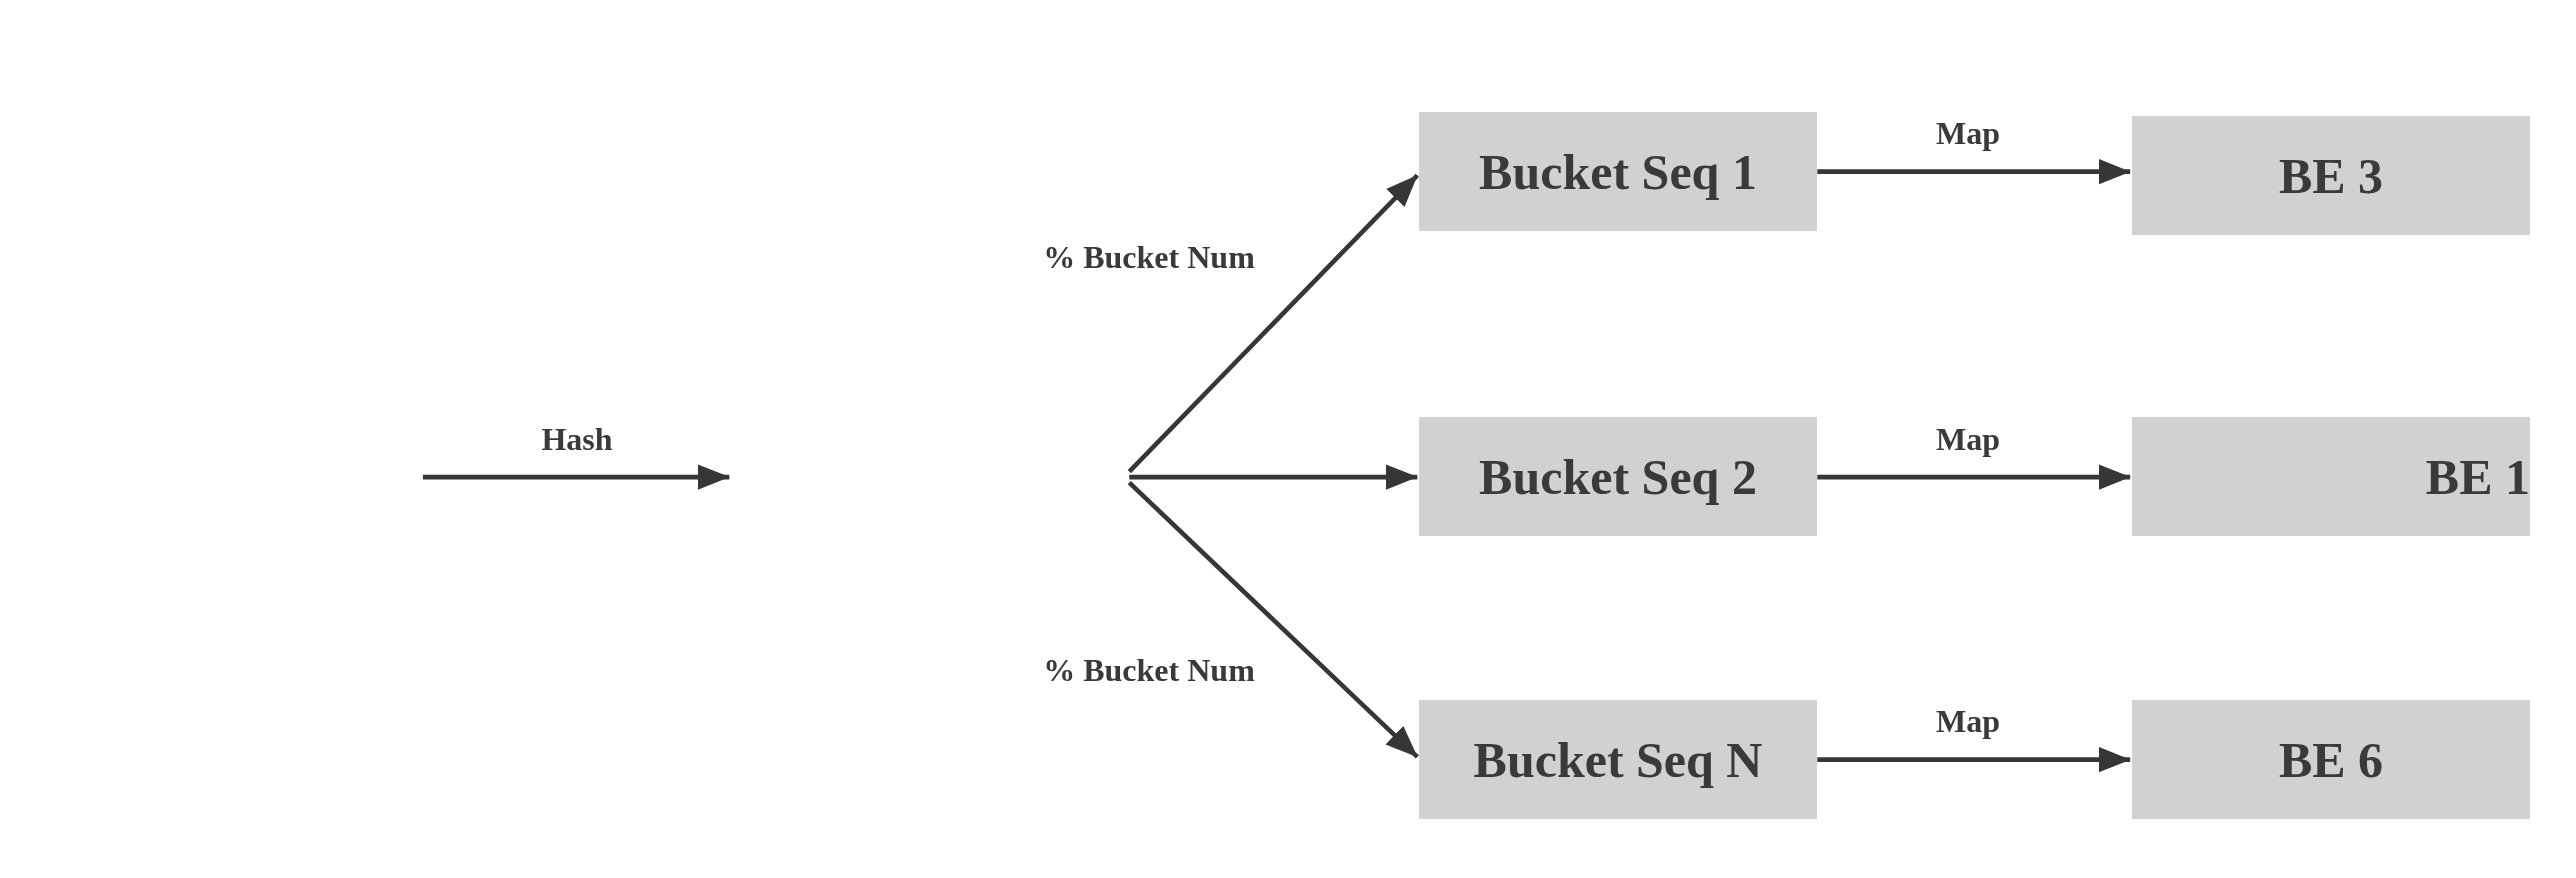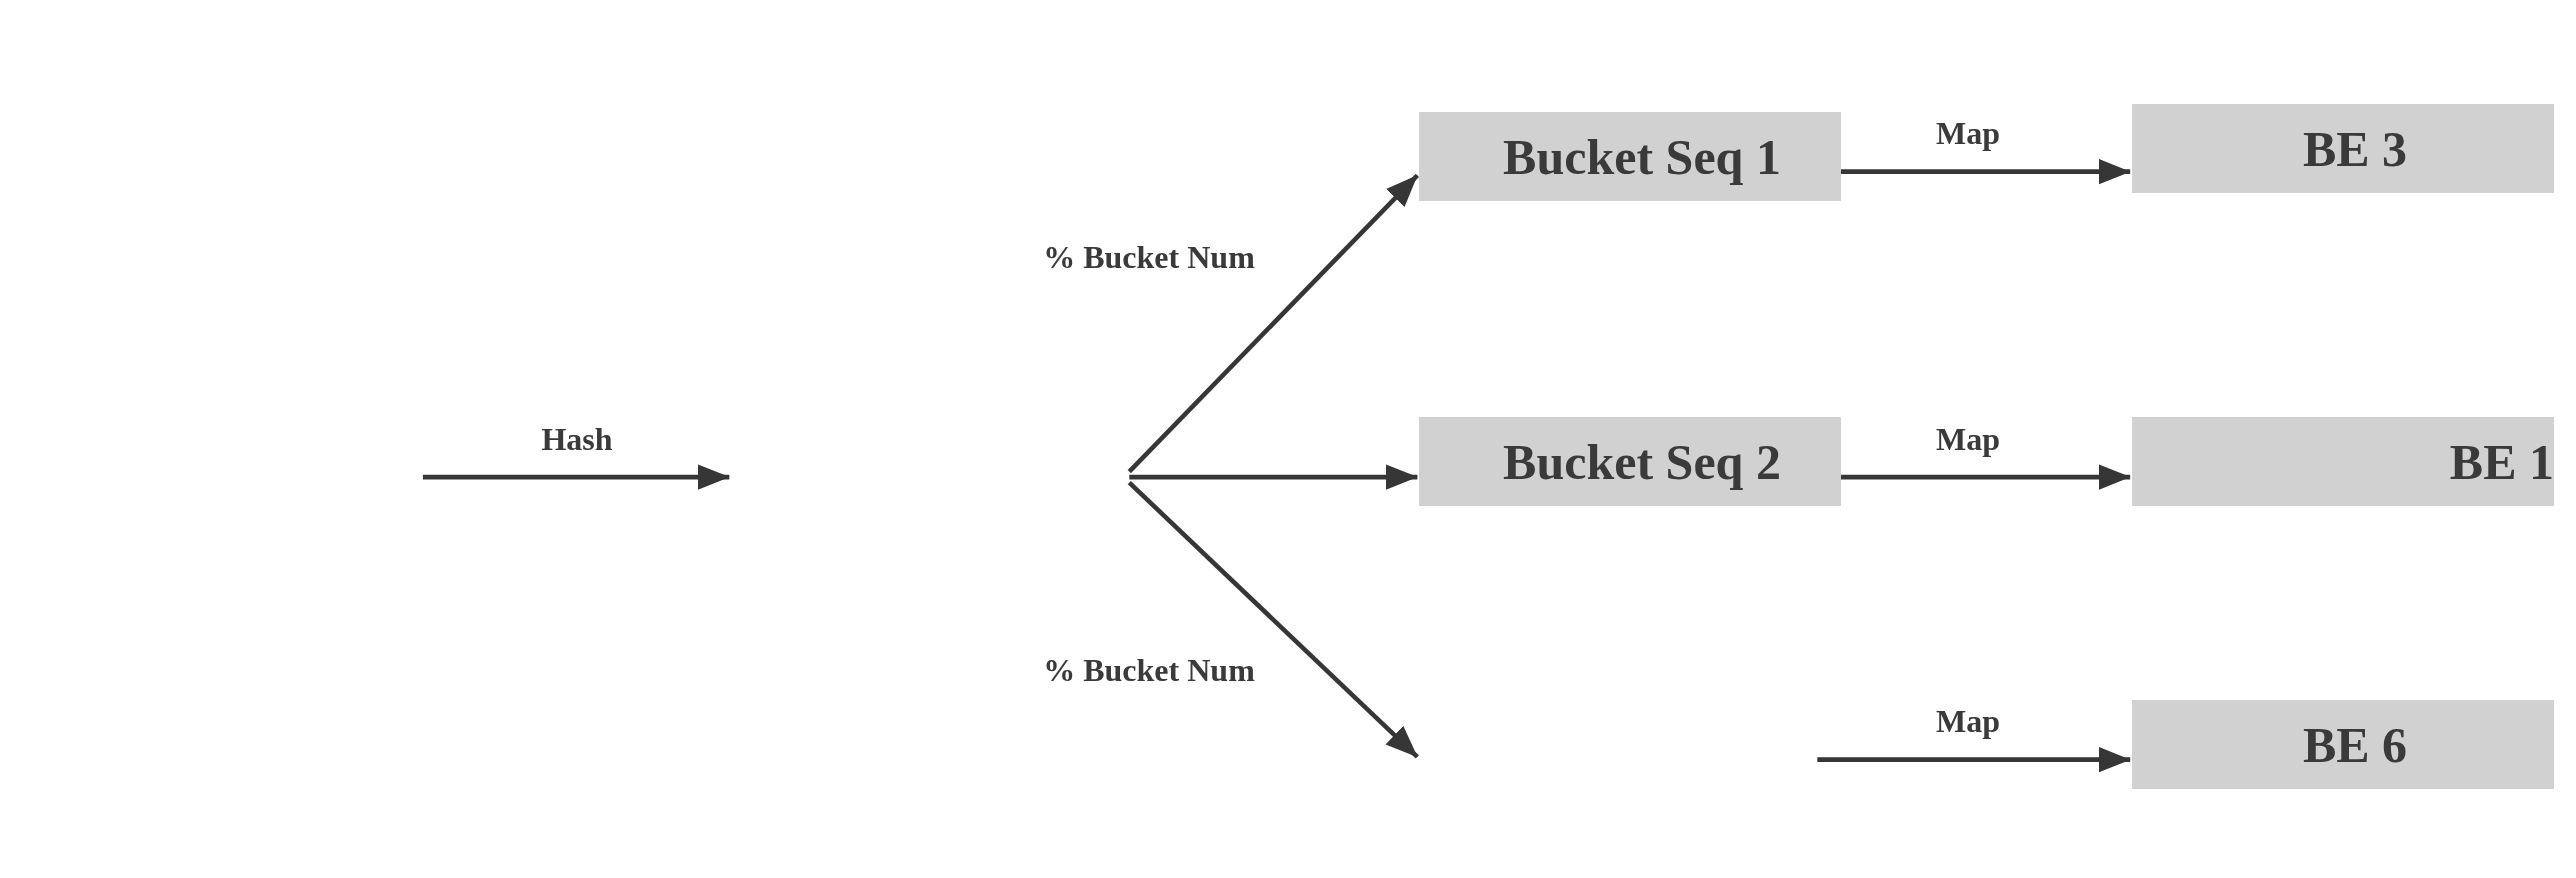--- a/index.html
+++ b/index.html
@@ -19,26 +19,25 @@
     position: absolute;
     left: 0;
     top: 0;
     width: 2576px;
     height: 879px;
     pointer-events: none;
   }
   .node {
     position: absolute;
     width: 398px;
-    height: 89px;
+    height: 119px;
     background: var(--box-fill, #d1d1d1);
     display: flex;
     align-items: center;
     justify-content: center;
-    padding-left: 24px;
   }
   .node span {
     font-size: 50px;
     font-weight: bold;
     color: var(--text-color, #3a3a3a);
     white-space: nowrap;
   }
   .edge-label {
     position: absolute;
     transform: translateX(-50%);
@@ -74,22 +73,25 @@
 
 
   <div class="node" style="left:1419px; top:112px;">
     <span>Bucket Seq 1</span>
   </div>
 
   <div class="node" style="left:1419px; top:417px;">
     <span>Bucket Seq 2</span>
   </div>
 
+  <div class="node" style="left:1419px; top:700px;">
+    <span>Bucket Seq N</span>
+  </div>
 
-  <div class="node" style="left:2132px; top:104px;">
+  <div class="node" style="left:2132px; top:116px;">
     <span>BE 3</span>
   </div>
 
   <div class="node" style="left:2132px; top:417px;justify-content:flex-end;">
     <span>BE 1</span>
   </div>
 
   <div class="node" style="left:2132px; top:700px;">
     <span>BE 6</span>
   </div>

